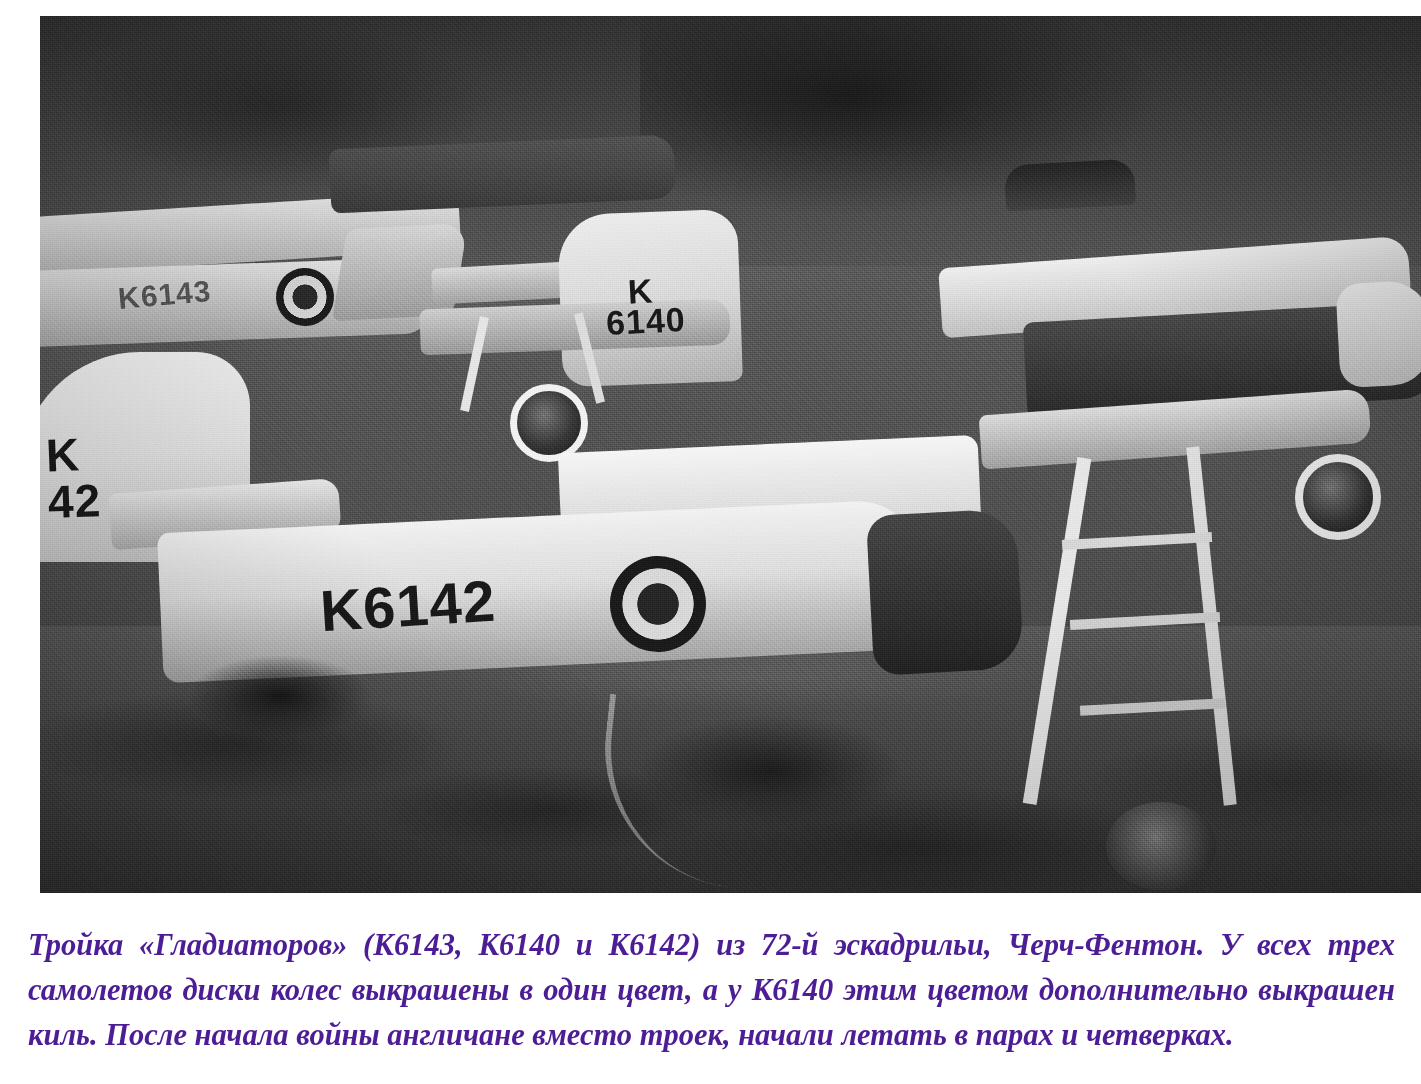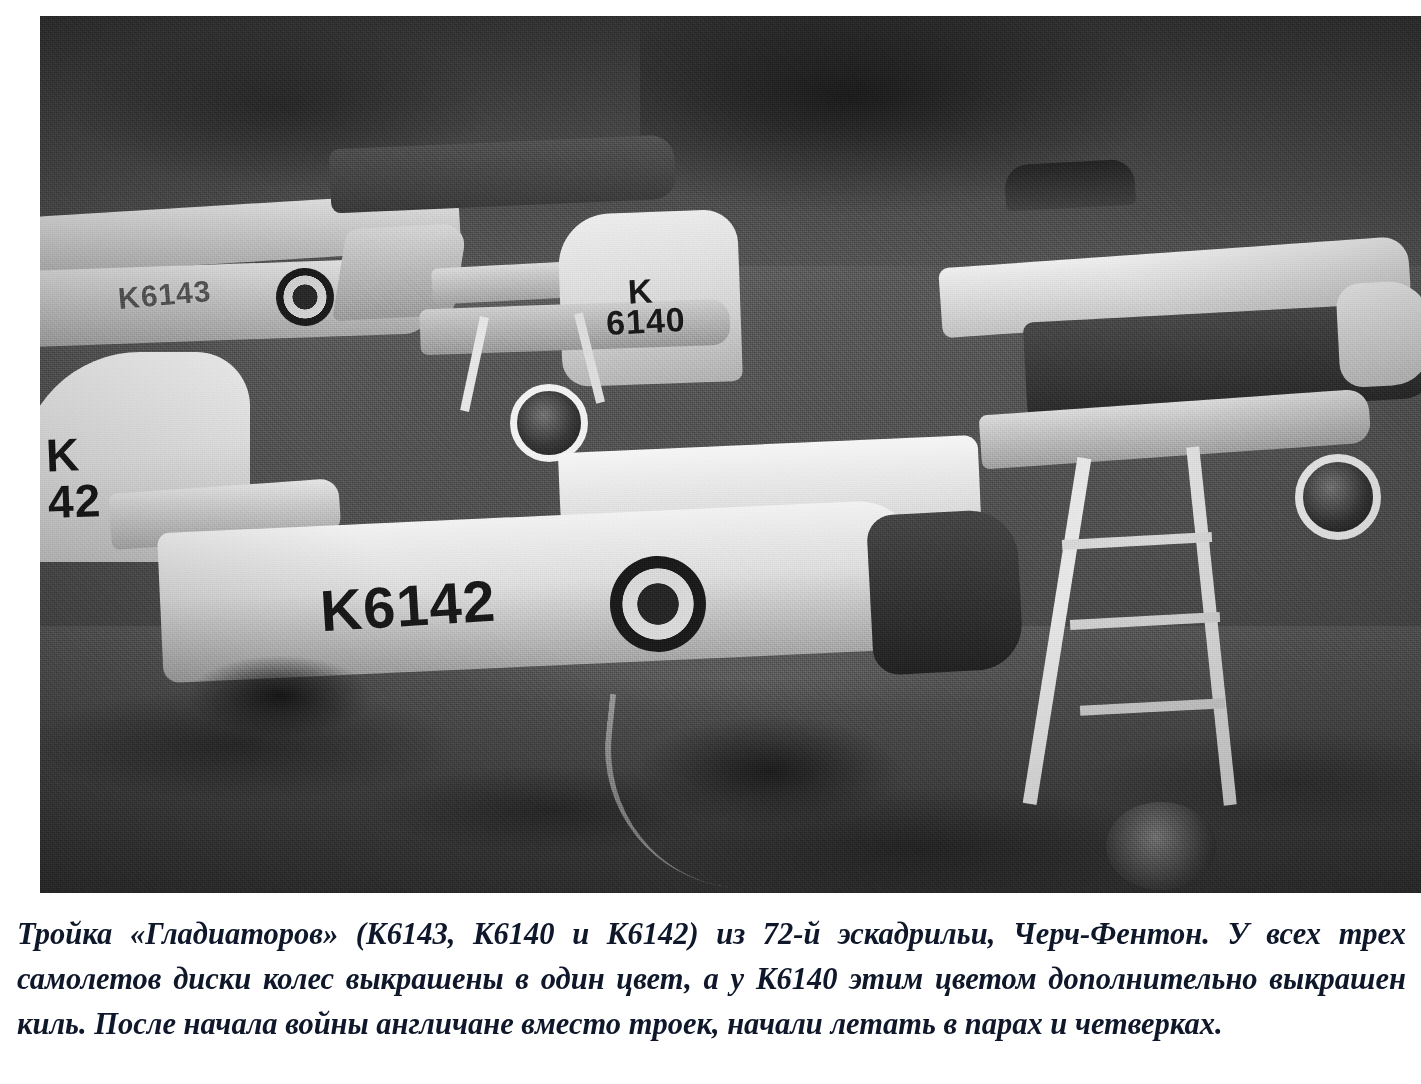--- a/index.html
+++ b/index.html
@@ -288,27 +288,27 @@
     position: absolute;
     left: 0;
     top: 893px;
     width: 1421px;
     height: 191px;
     background: #ffffff;
     padding: 14px 10px 0 12px;
     box-sizing: border-box;
   }
   .caption p {
-    margin: 5px;
+    margin: 16px;
     font-family: "Liberation Serif", serif;
     font-style: italic;
     font-weight: 700;
     font-size: 30.5px;
     line-height: 45px;
-    color: #0f172a;
+    color: #4c1d95;
     text-align: justify;
     text-justify: inter-word;
     hyphens: manual;
   }
 </style>
 </head>
 <body>
 
 <div class="page">
 

